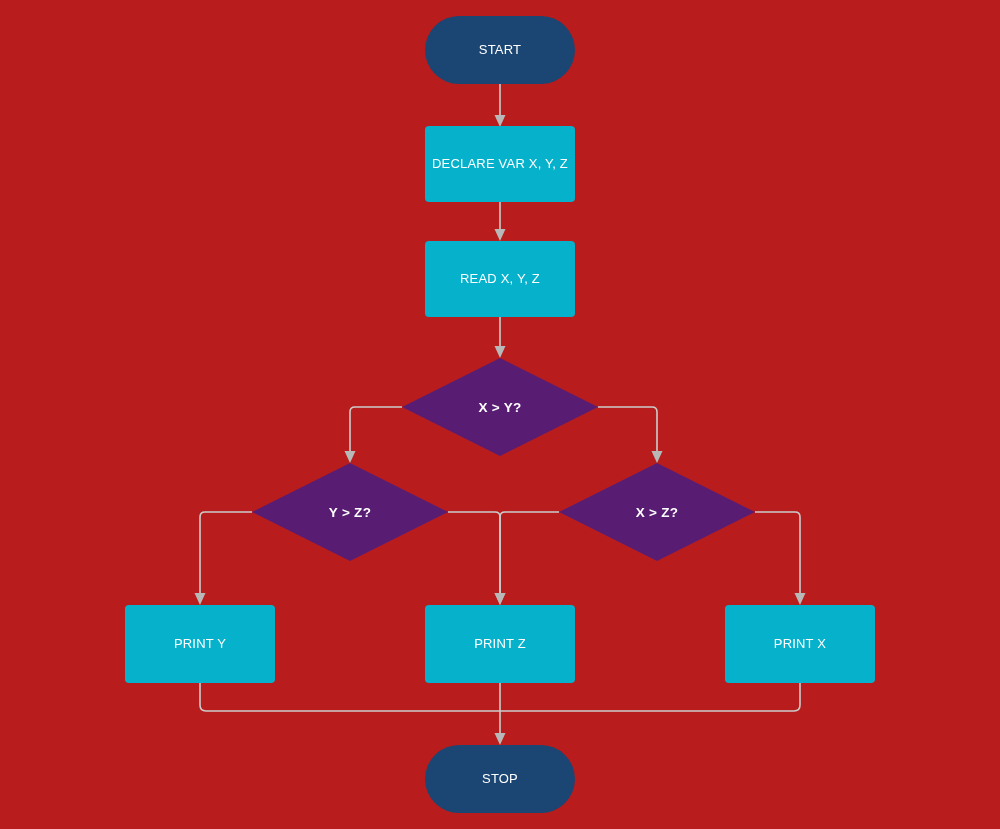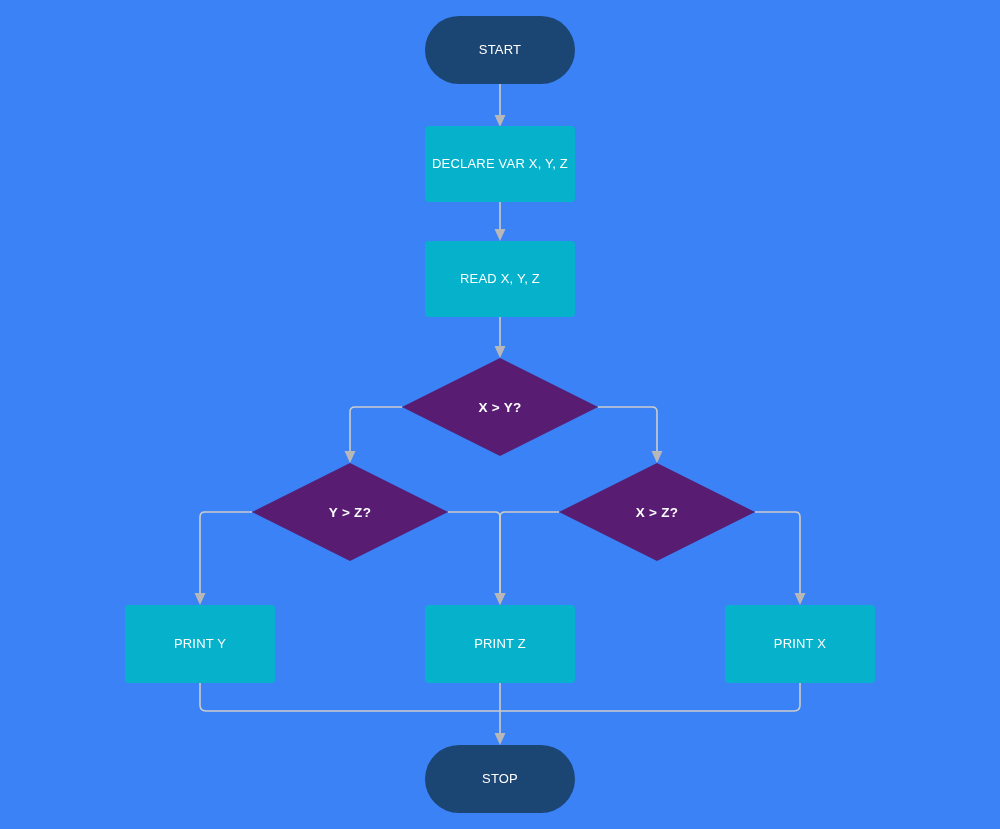--- a/index.html
+++ b/index.html
@@ -4,21 +4,21 @@
 <style>
   html, body {
     margin: 0;
     padding: 0;
     background: #000000;
   }
   #flow-root {
     position: relative;
     width: 1000px;
     height: 829px;
-    background: #3b82f6;
+    background: #b91c1c;
     overflow: hidden;
     font-family: "Liberation Sans", sans-serif;
   }
   svg#flow-svg {
     display: block;
     width: 1000px;
     height: 829px;
   }
   .node-label {
     fill: #ffffff;

